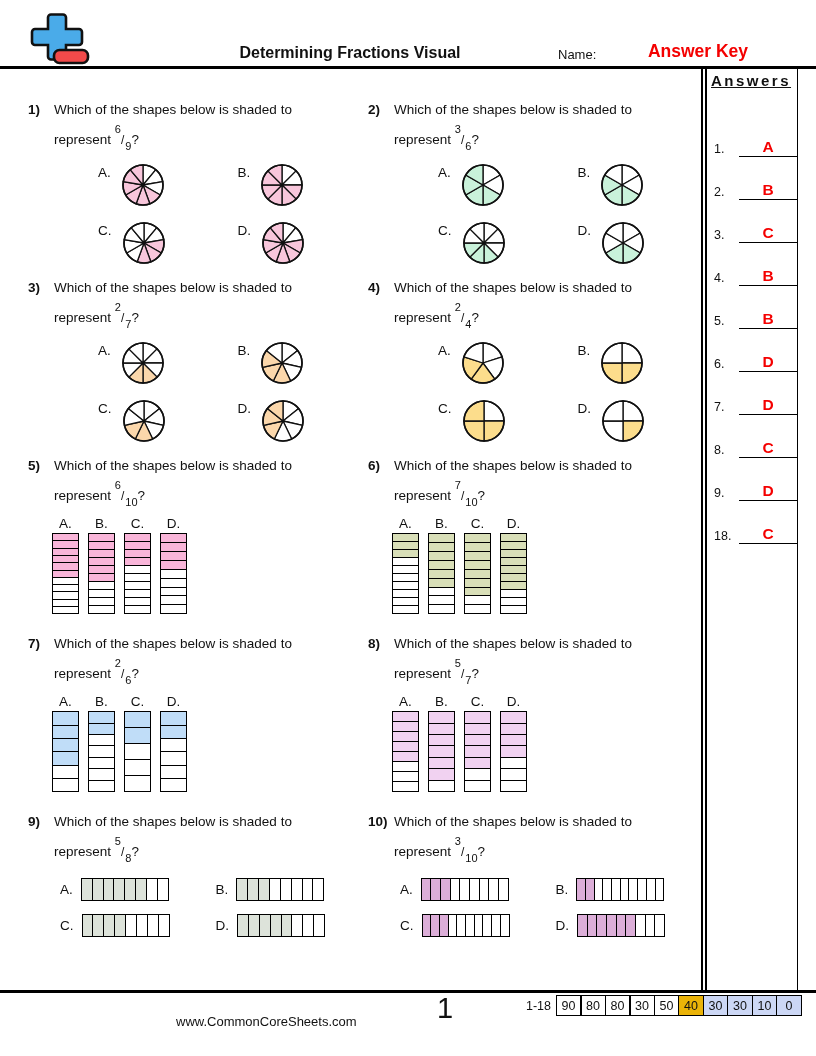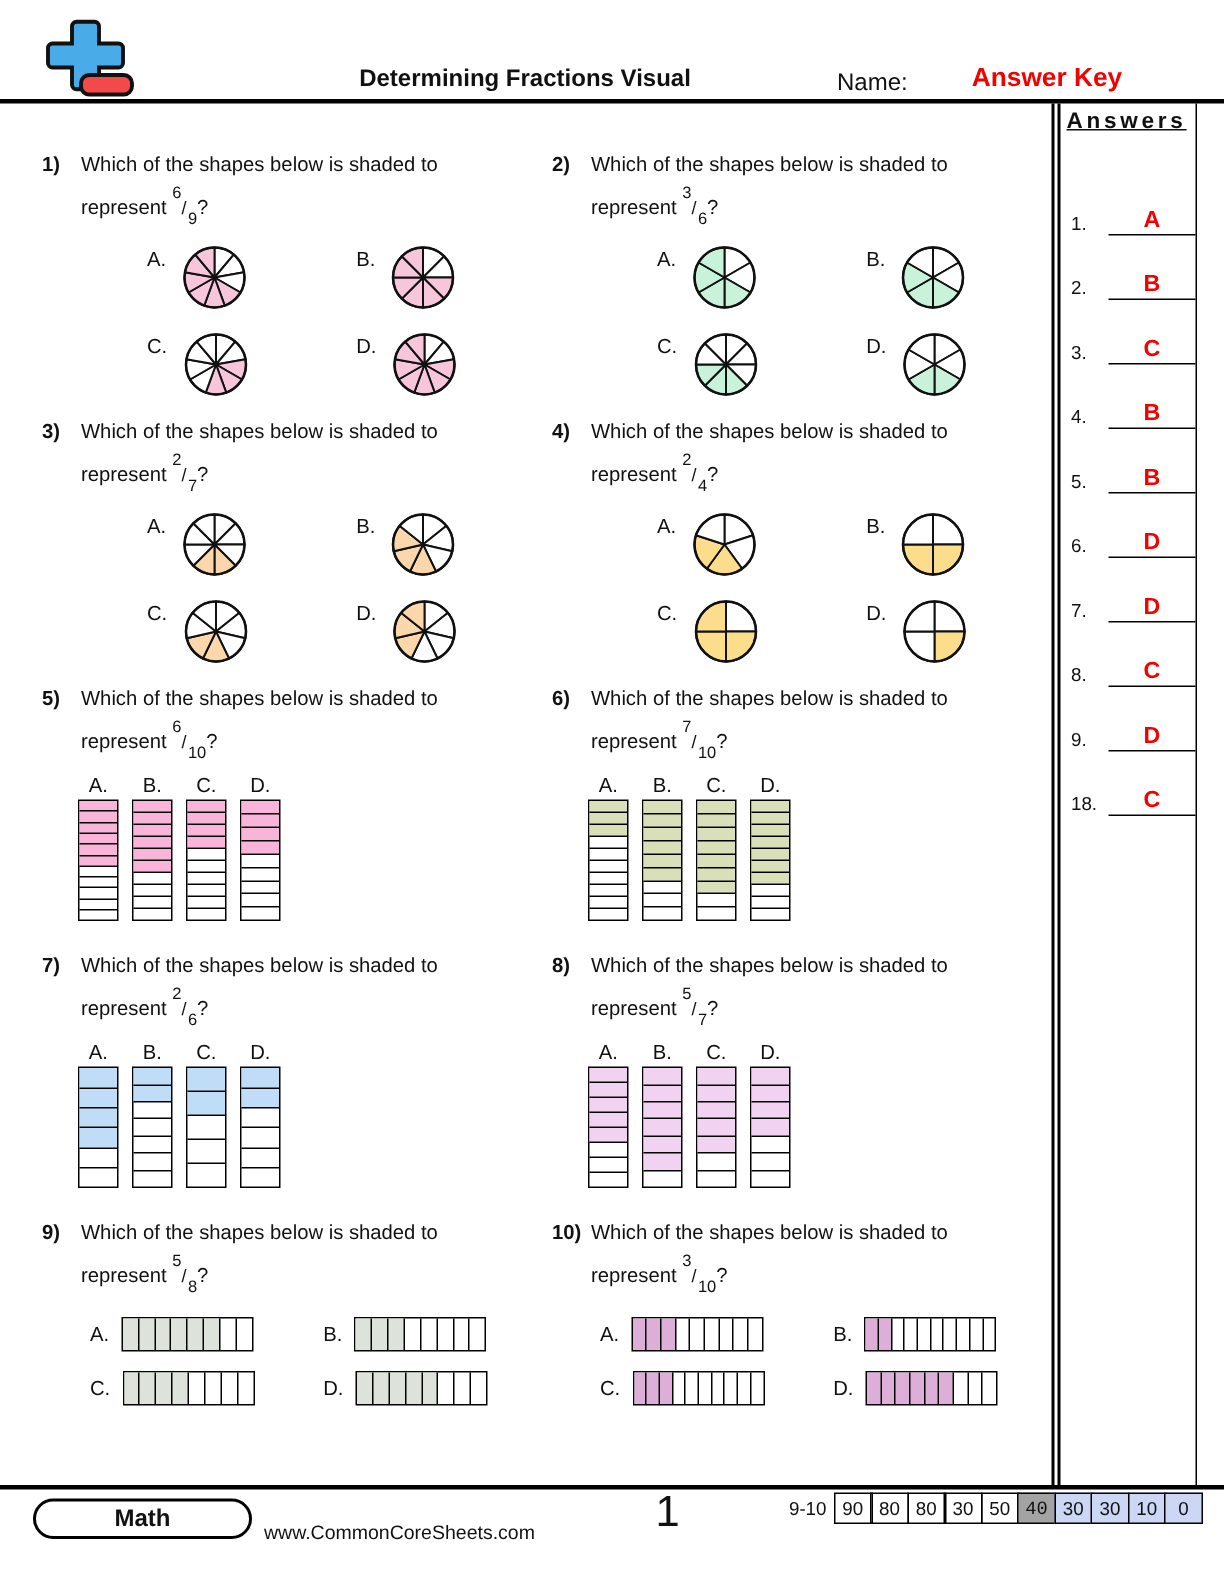--- a/index.html
+++ b/index.html
@@ -2,21 +2,21 @@
 <html><head>
 <meta charset="utf-8">
 <style>
   html,body{margin:0;padding:0;background:#fff;}
   body{font-family:"Liberation Sans","DejaVu Sans",sans-serif;color:#111;}
   .page{position:relative;width:816px;height:1056px;background:#fff;overflow:hidden;}
 
   
   .hdr-logo{position:absolute;left:27px;top:12px;}
   .hdr-title{position:absolute;left:0;width:700px;bottom:997px;top:auto;text-align:center;font-size:16px;font-weight:bold;top:44px;}
-  .hdr-name-label{position:absolute;left:558px;top:47px;font-size:16px;}
+  .hdr-name-label{position:absolute;left:558px;top:47px;font-size:13px;}
   .hdr-name-value{position:absolute;left:618px;width:160px;text-align:center;top:41px;font-size:17.5px;font-weight:bold;}
   .hdr-rule{position:absolute;top:66px;left:0;width:816px;height:3px;background:#000;}
   .instruction{position:absolute;top:72px;left:20px;font-size:13.5px;font-weight:bold;}
 
   
   .answers{position:absolute;top:69px;left:701px;width:97px;height:921px;border-left:6px double #000;border-right:1.5px solid #000;box-sizing:border-box;}
   .answers-title{font-size:15px;font-weight:bold;text-decoration:underline;letter-spacing:2.5px;margin:3px 0 0 4px;}
   .ans-list{margin-top:25px;}
   .ans-item{height:43px;display:flex;align-items:flex-end;gap:5px;padding-left:7px;box-sizing:border-box;}
   .ans-num{font-size:12.5px;line-height:1;padding-bottom:2px;min-width:20px;}
@@ -720,32 +720,31 @@
           <span class="ans-blank" style="color: rgb(244, 0, 0);">D</span>
         </div>
         <div class="ans-item">
           <span class="ans-num">18.</span>
           <span class="ans-blank" style="color: rgb(244, 0, 0);">C</span>
         </div>
       </div>
   </aside>
 
   <div class="ftr-rule"></div>
-  <div class="badge">Math</div>
   <div class="website">www.CommonCoreSheets.com</div>
   <div class="pagenum">1</div>
   <div class="scale">
-    <span class="scale-label">9-10</span>
+    <span class="scale-label">1-18</span>
     <span id="scale-cells" style="display:flex;">
         <span class="scale-cell">90</span>
         <span class="scale-cell">80</span>
         <span class="scale-cell">80</span>
         <span class="scale-cell">30</span>
         <span class="scale-cell">50</span>
-        <span class="scale-cell" style="background: #a3a3a3; font-family: Liberation Mono, monospace;">40</span>
+        <span class="scale-cell" style="background: #eab308;">40</span>
         <span class="scale-cell" style="background: rgb(204, 215, 245);">30</span>
         <span class="scale-cell" style="background: rgb(204, 215, 245);">30</span>
         <span class="scale-cell" style="background: rgb(204, 215, 245);">10</span>
         <span class="scale-cell" style="background: rgb(204, 215, 245);">0</span>
       </span>
   </div>
 
 </div>
 
 </body></html>

